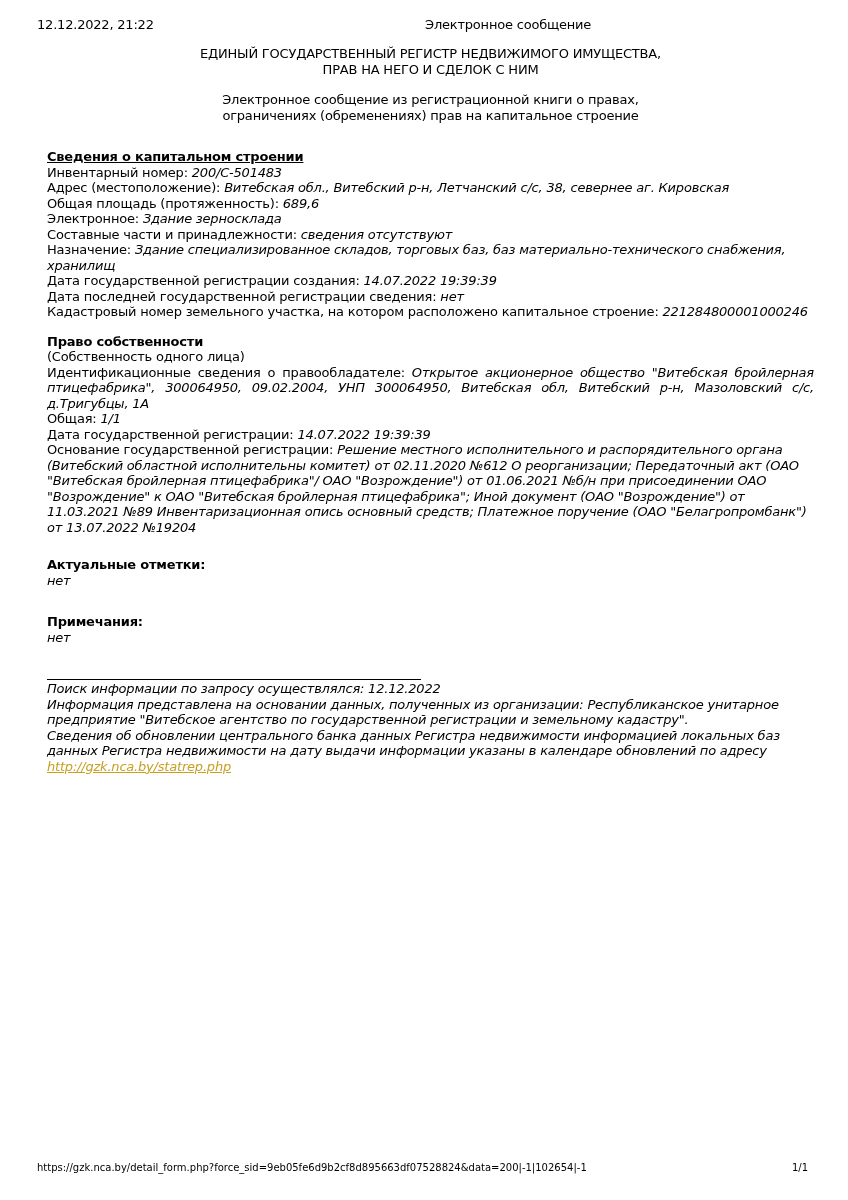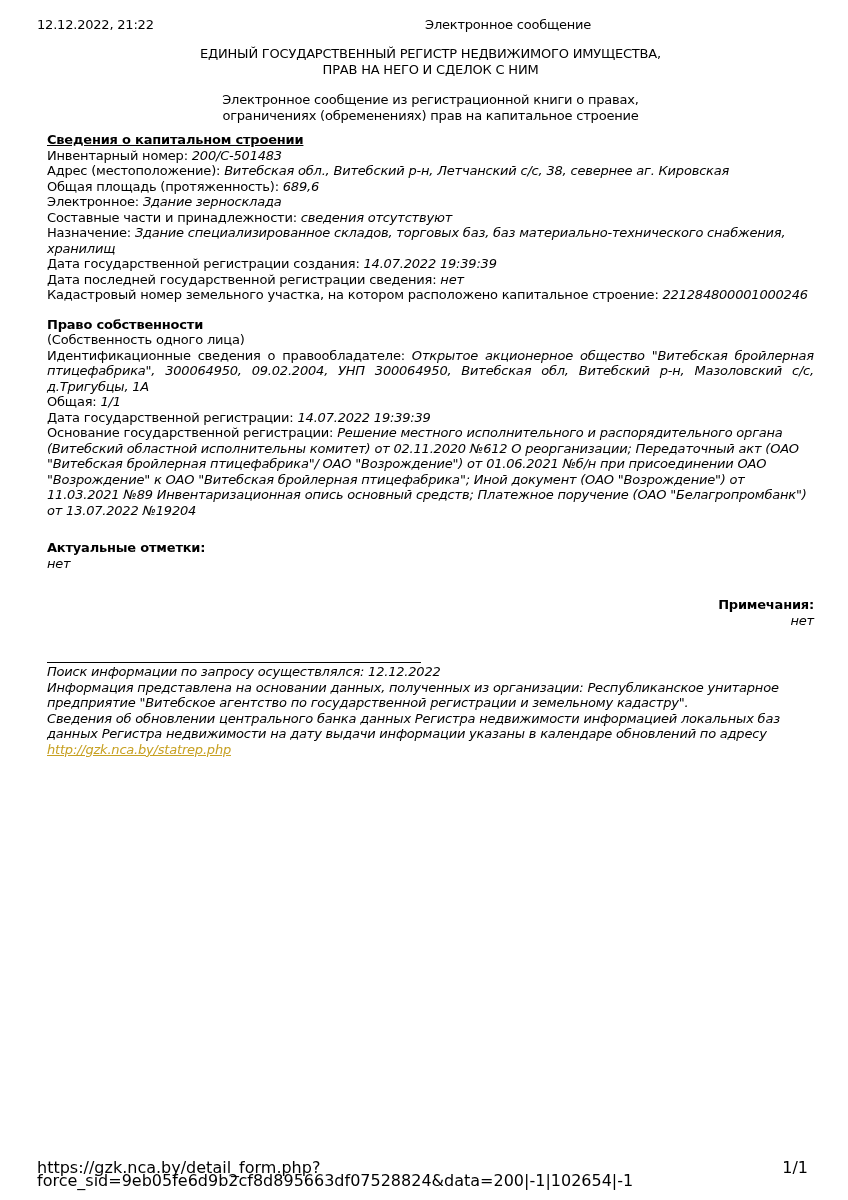--- a/index.html
+++ b/index.html
@@ -24,24 +24,24 @@
 
   .content {
     position: absolute;
     left: 47px;
     top: 46px;
     width: 767px;
   }
   .doc-title    { text-align: center; }
   .doc-subtitle { text-align: center; margin-top: 15px; }
 
-  .section-building  { margin-top: 9px; }
+  .section-building  { margin-top: 26px; }
   .section-ownership { margin-top: 14px; }
   .section-marks     { margin-top: 22px; }
-  .section-notes     { margin-top: 26px; text-align: right; }
+  .section-notes     { margin-top: 26px; }
 
   .sec-heading { font-weight: bold; }
   .underlined  { text-decoration: underline; }
 
   .row .lbl { font-style: normal; }
   .row .val { font-style: italic; }
   .row.justify { text-align: justify; }
   .plain-val { font-style: italic; }
 
   .info-footer { margin-top: 34px; font-style: italic; }
@@ -56,21 +56,21 @@
     cursor: pointer;
   }
 
   .print-footer {
     position: absolute;
     left: 37px;
     top: 1161px;
     width: 771px;
     display: flex;
     justify-content: space-between;
-    font-size: 16px;
+    font-size: 10px;
     letter-spacing: 0;
     line-height: 13px;
   }
 </style>
 </head>
 <body>
 
 <div class="print-header">
   <span class="ph-timestamp">12.12.2022, 21:22</span>
   <span class="ph-title">Электронное сообщение</span>

